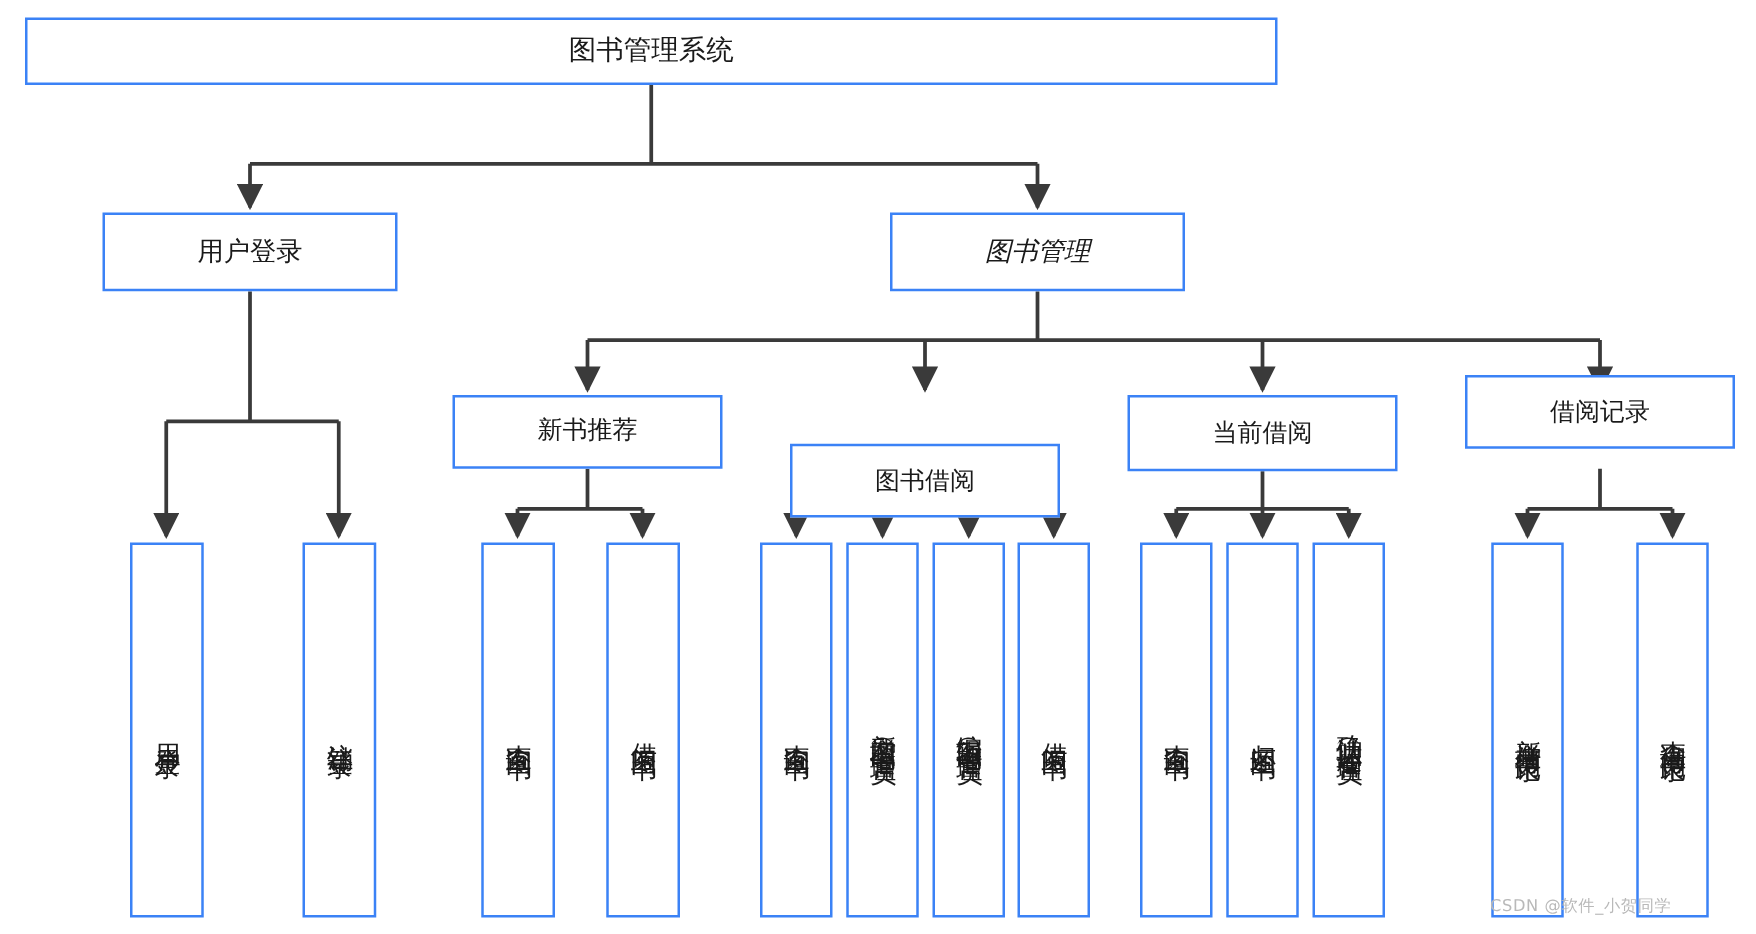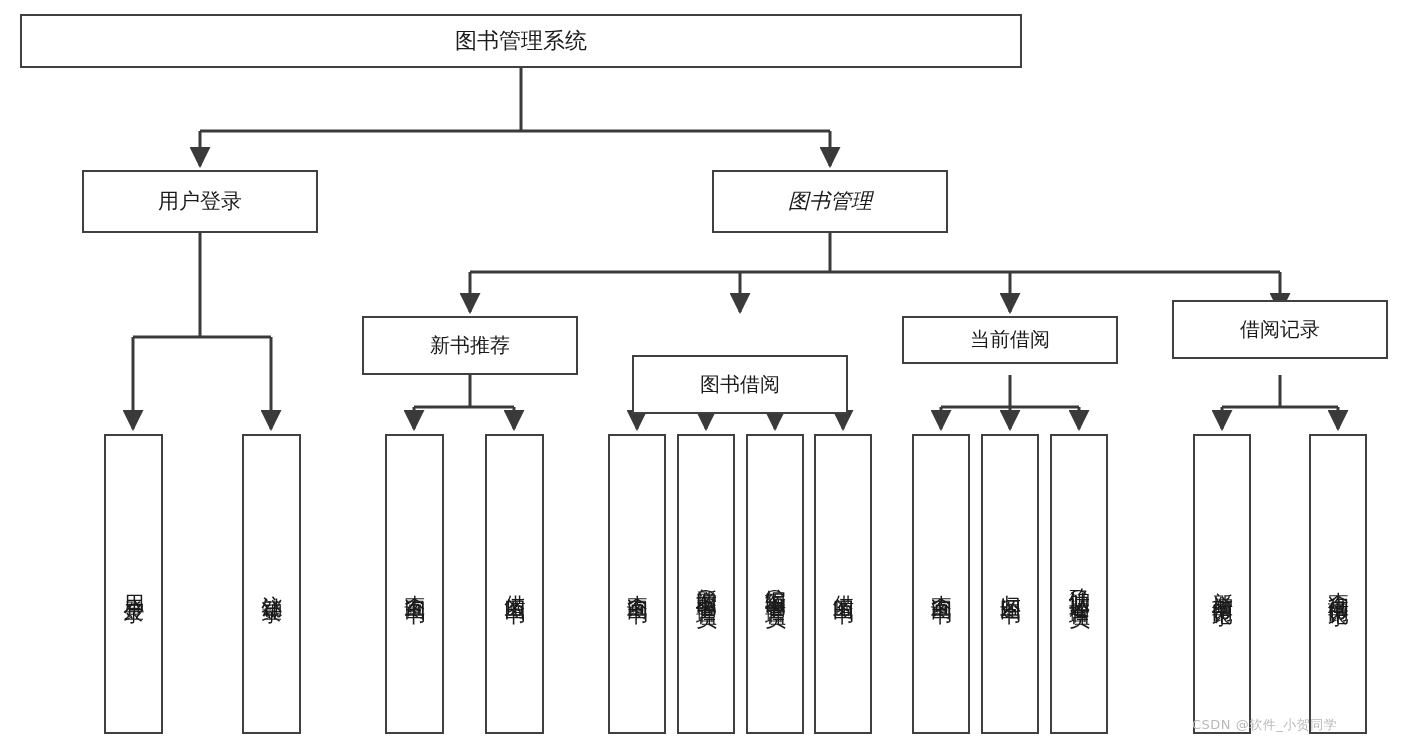--- a/index.html
+++ b/index.html
@@ -23,21 +23,21 @@
     position: absolute;
     left: 0;
     top: 0;
     width: 1405px;
     height: 747px;
     pointer-events: none;
   }
   .node {
     position: absolute;
     box-sizing: border-box;
-    border: 2px solid #404040;
+    border: 2px solid #3b82f6;
     background: #ffffff;
     display: flex;
     align-items: center;
     justify-content: center;
     text-align: center;
     line-height: 1.18;
   }
   .node.root {
     font-size: 22px;
   }
@@ -128,27 +128,27 @@
     <span>图书管理系统</span>
   </div>
 
   <div class="node lvl1" style="left:82px; top:170px; width:236px; height:63px;">
     <span>用户登录</span>
   </div>
   <div class="node lvl1" style="left:712px; top:170px; width:236px; height:63px;font-style:italic;">
     <span>图书管理</span>
   </div>
 
-  <div class="node lvl2" style="left:362px; top:316px; width:216px; height:59px;">
+  <div class="node lvl2" style="left:362px; top:316px; width:216px; height:59px;font-family:Liberation Mono, monospace;">
     <span>新书推荐</span>
   </div>
   <div class="node lvl2" style="left:632px; top:316px; width:216px; height:59px;margin-top:39px;">
     <span>图书借阅</span>
   </div>
-  <div class="node lvl2" style="left:902px; top:316px; width:216px; height:48px;">
+  <div class="node lvl2" style="left:902px; top:316px; width:216px; height:61px;">
     <span>当前借阅</span>
   </div>
   <div class="node lvl2" style="left:1172px; top:300px; width:216px; height:59px;">
     <span>借阅记录</span>
   </div>
 
   <div class="node leaf" style="left:104px; top:434px; width:59px; height:300px;">
     <span class="vtext">用户登录</span>
   </div>
   <div class="node leaf" style="left:242px; top:434px; width:59px; height:300px;">

